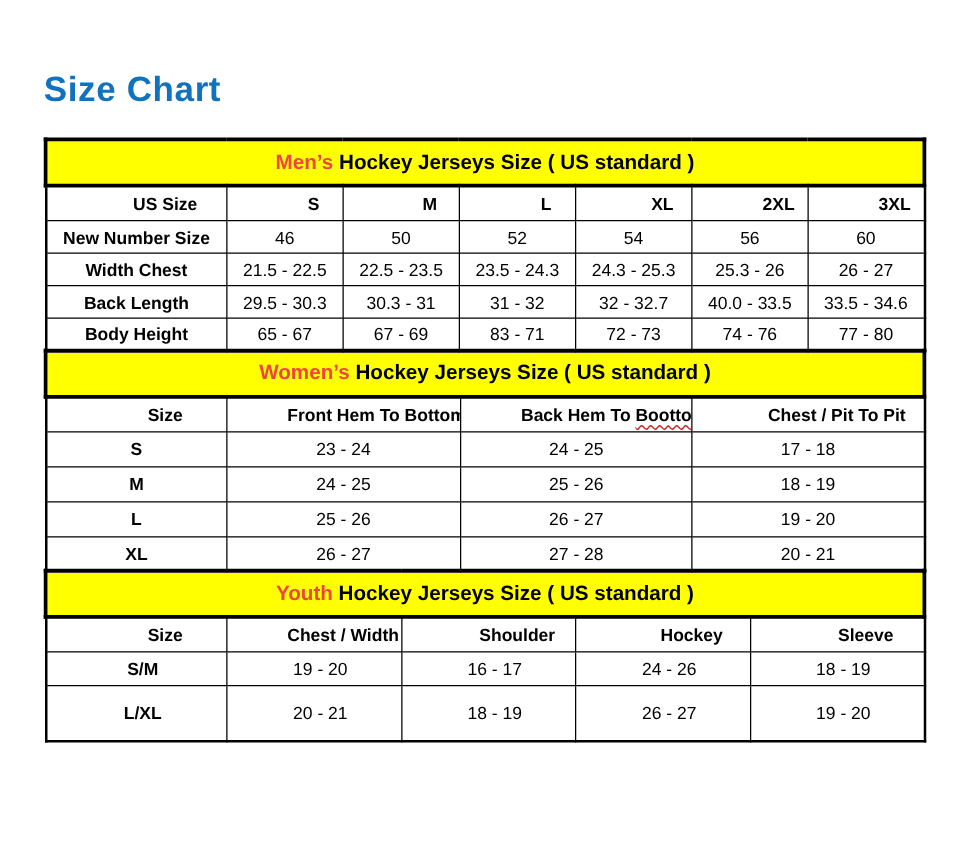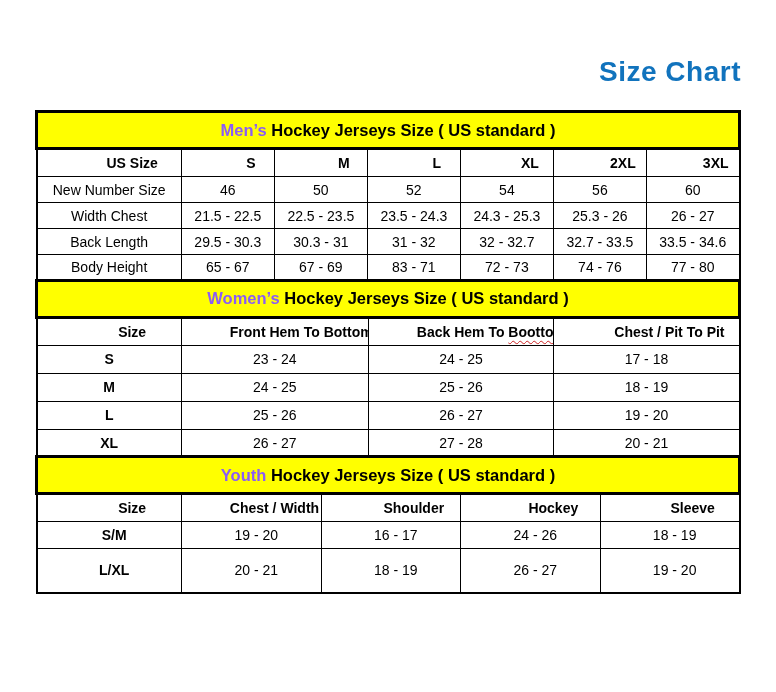--- a/index.html
+++ b/index.html
@@ -6,21 +6,21 @@
   html, body {
     margin: 0; padding: 0;
     width: 776px; height: 692px;
     background: #ffffff;
     font-family: "Liberation Sans", sans-serif;
     color: #000000;
   }
   .wrap { width: 706px; margin-left: 35px; }
   .page-title {
     margin: 56px 0 22px 0;
-    text-align: right;
+    text-align: left;
     color: #1173BD;
     font-size: 28px;
     font-weight: bold;
     letter-spacing: 0.5px;
   }
   table.size-table {
     width: 100%;
     border-collapse: collapse;
     table-layout: fixed;
     border: 2px solid #000;
@@ -36,28 +36,28 @@
     white-space: nowrap;
   }
   .size-table th { font-weight: bold; }
   td.banner-cell {
     background: #FFFF00;
     border: 3px solid #000;
     font-weight: bold;
     font-size: 16.5px;
     height: 37px;
   }
-  .red { color: #8b5cf6; }
+  .red { color: #ef4444; }
   .head-row th { height: 28px; padding-left: 48px; }
   .data-row td { height: 26px; }
   .w .data-row td { height: 28px; }
   .y .data-row td { height: 27px; padding-left: 12px; }
   .y .data-row.tall td { height: 44px; }
   td.lbl { font-weight: bold; }
-  td.lbl-reg { font-weight: normal; }
+  td.lbl-reg { font-weight: bold; }
   .squiggle {
     text-decoration-line: underline;
     text-decoration-style: wavy;
     text-decoration-color: #CC2222;
     text-decoration-thickness: 1px;
     text-underline-offset: 3px;
   }
 </style>
 </head>
 <body>
@@ -106,21 +106,21 @@
       <td>24.3 - 25.3</td>
       <td>25.3 - 26</td>
       <td>26 - 27</td>
     </tr>
     <tr class="data-row">
       <td class="lbl-reg">Back Length</td>
       <td>29.5 - 30.3</td>
       <td>30.3 - 31</td>
       <td>31 - 32</td>
       <td>32 - 32.7</td>
-      <td>32.7 - 33.5</td>
+      <td>40.0 - 33.5</td>
       <td>33.5 - 34.6</td>
     </tr>
     <tr class="data-row">
       <td class="lbl-reg">Body Height</td>
       <td>65 - 67</td>
       <td>67 - 69</td>
       <td>83 - 71</td>
       <td>72 - 73</td>
       <td>74 - 76</td>
       <td>77 - 80</td>

